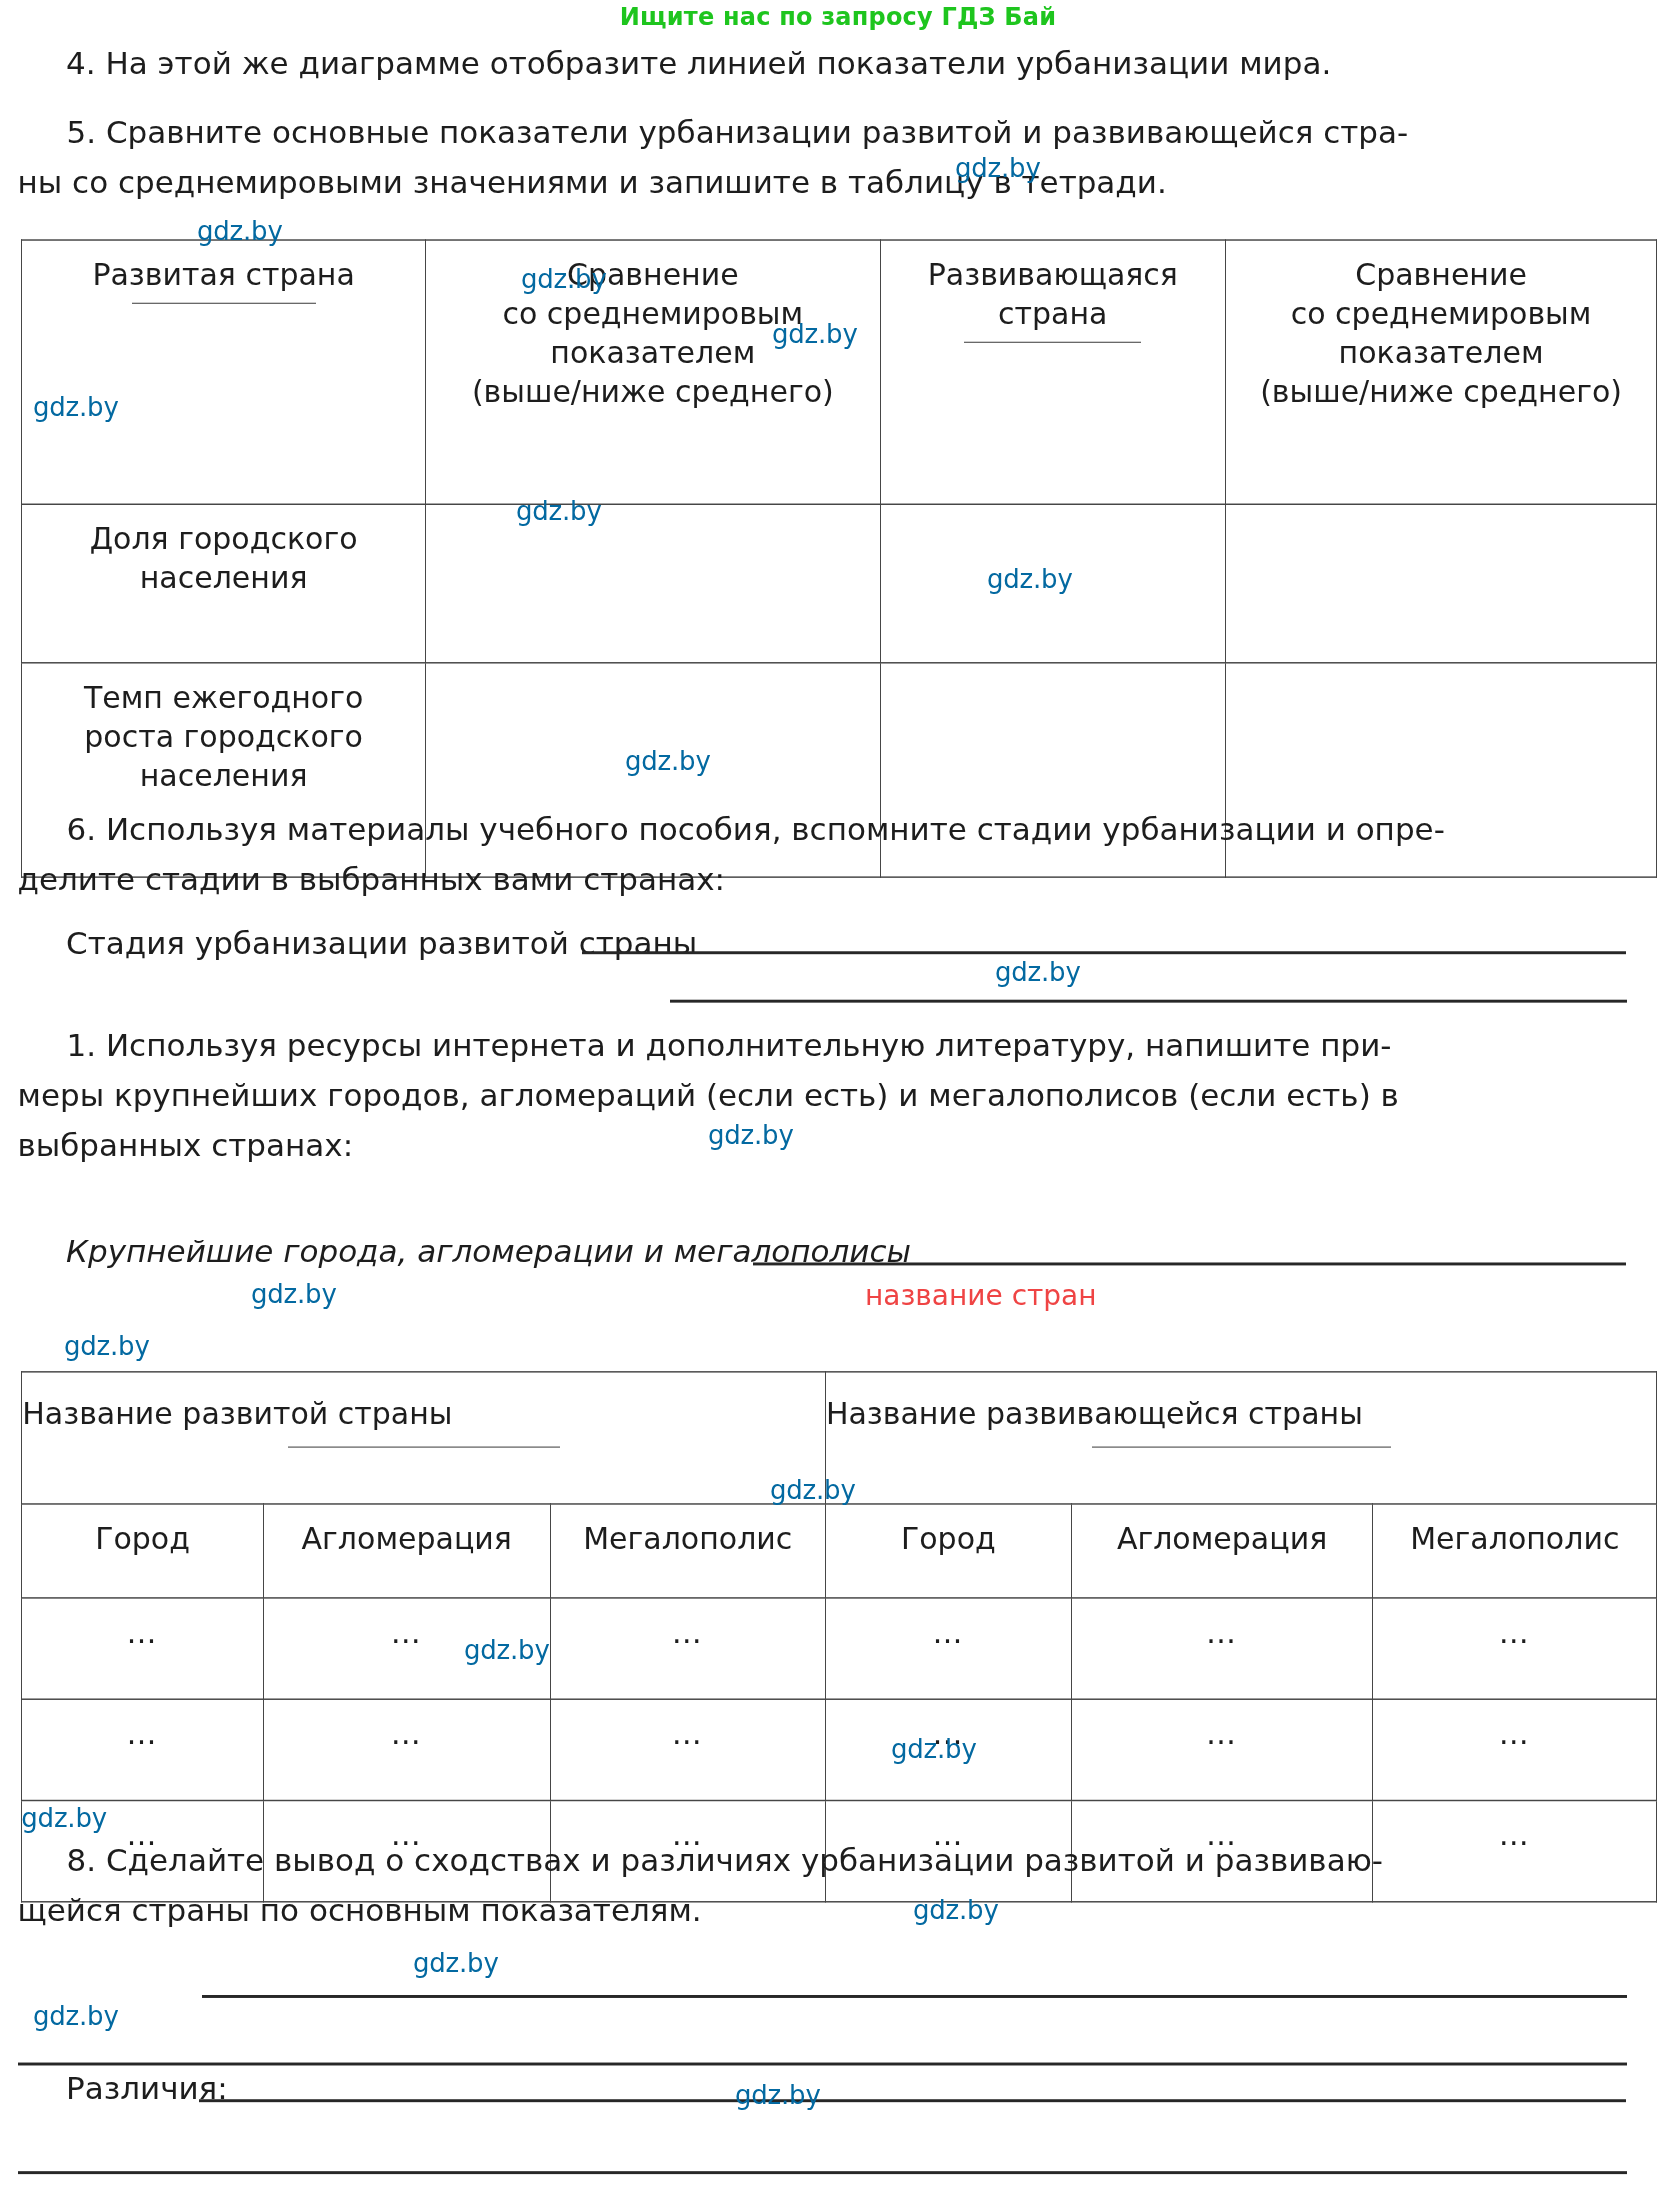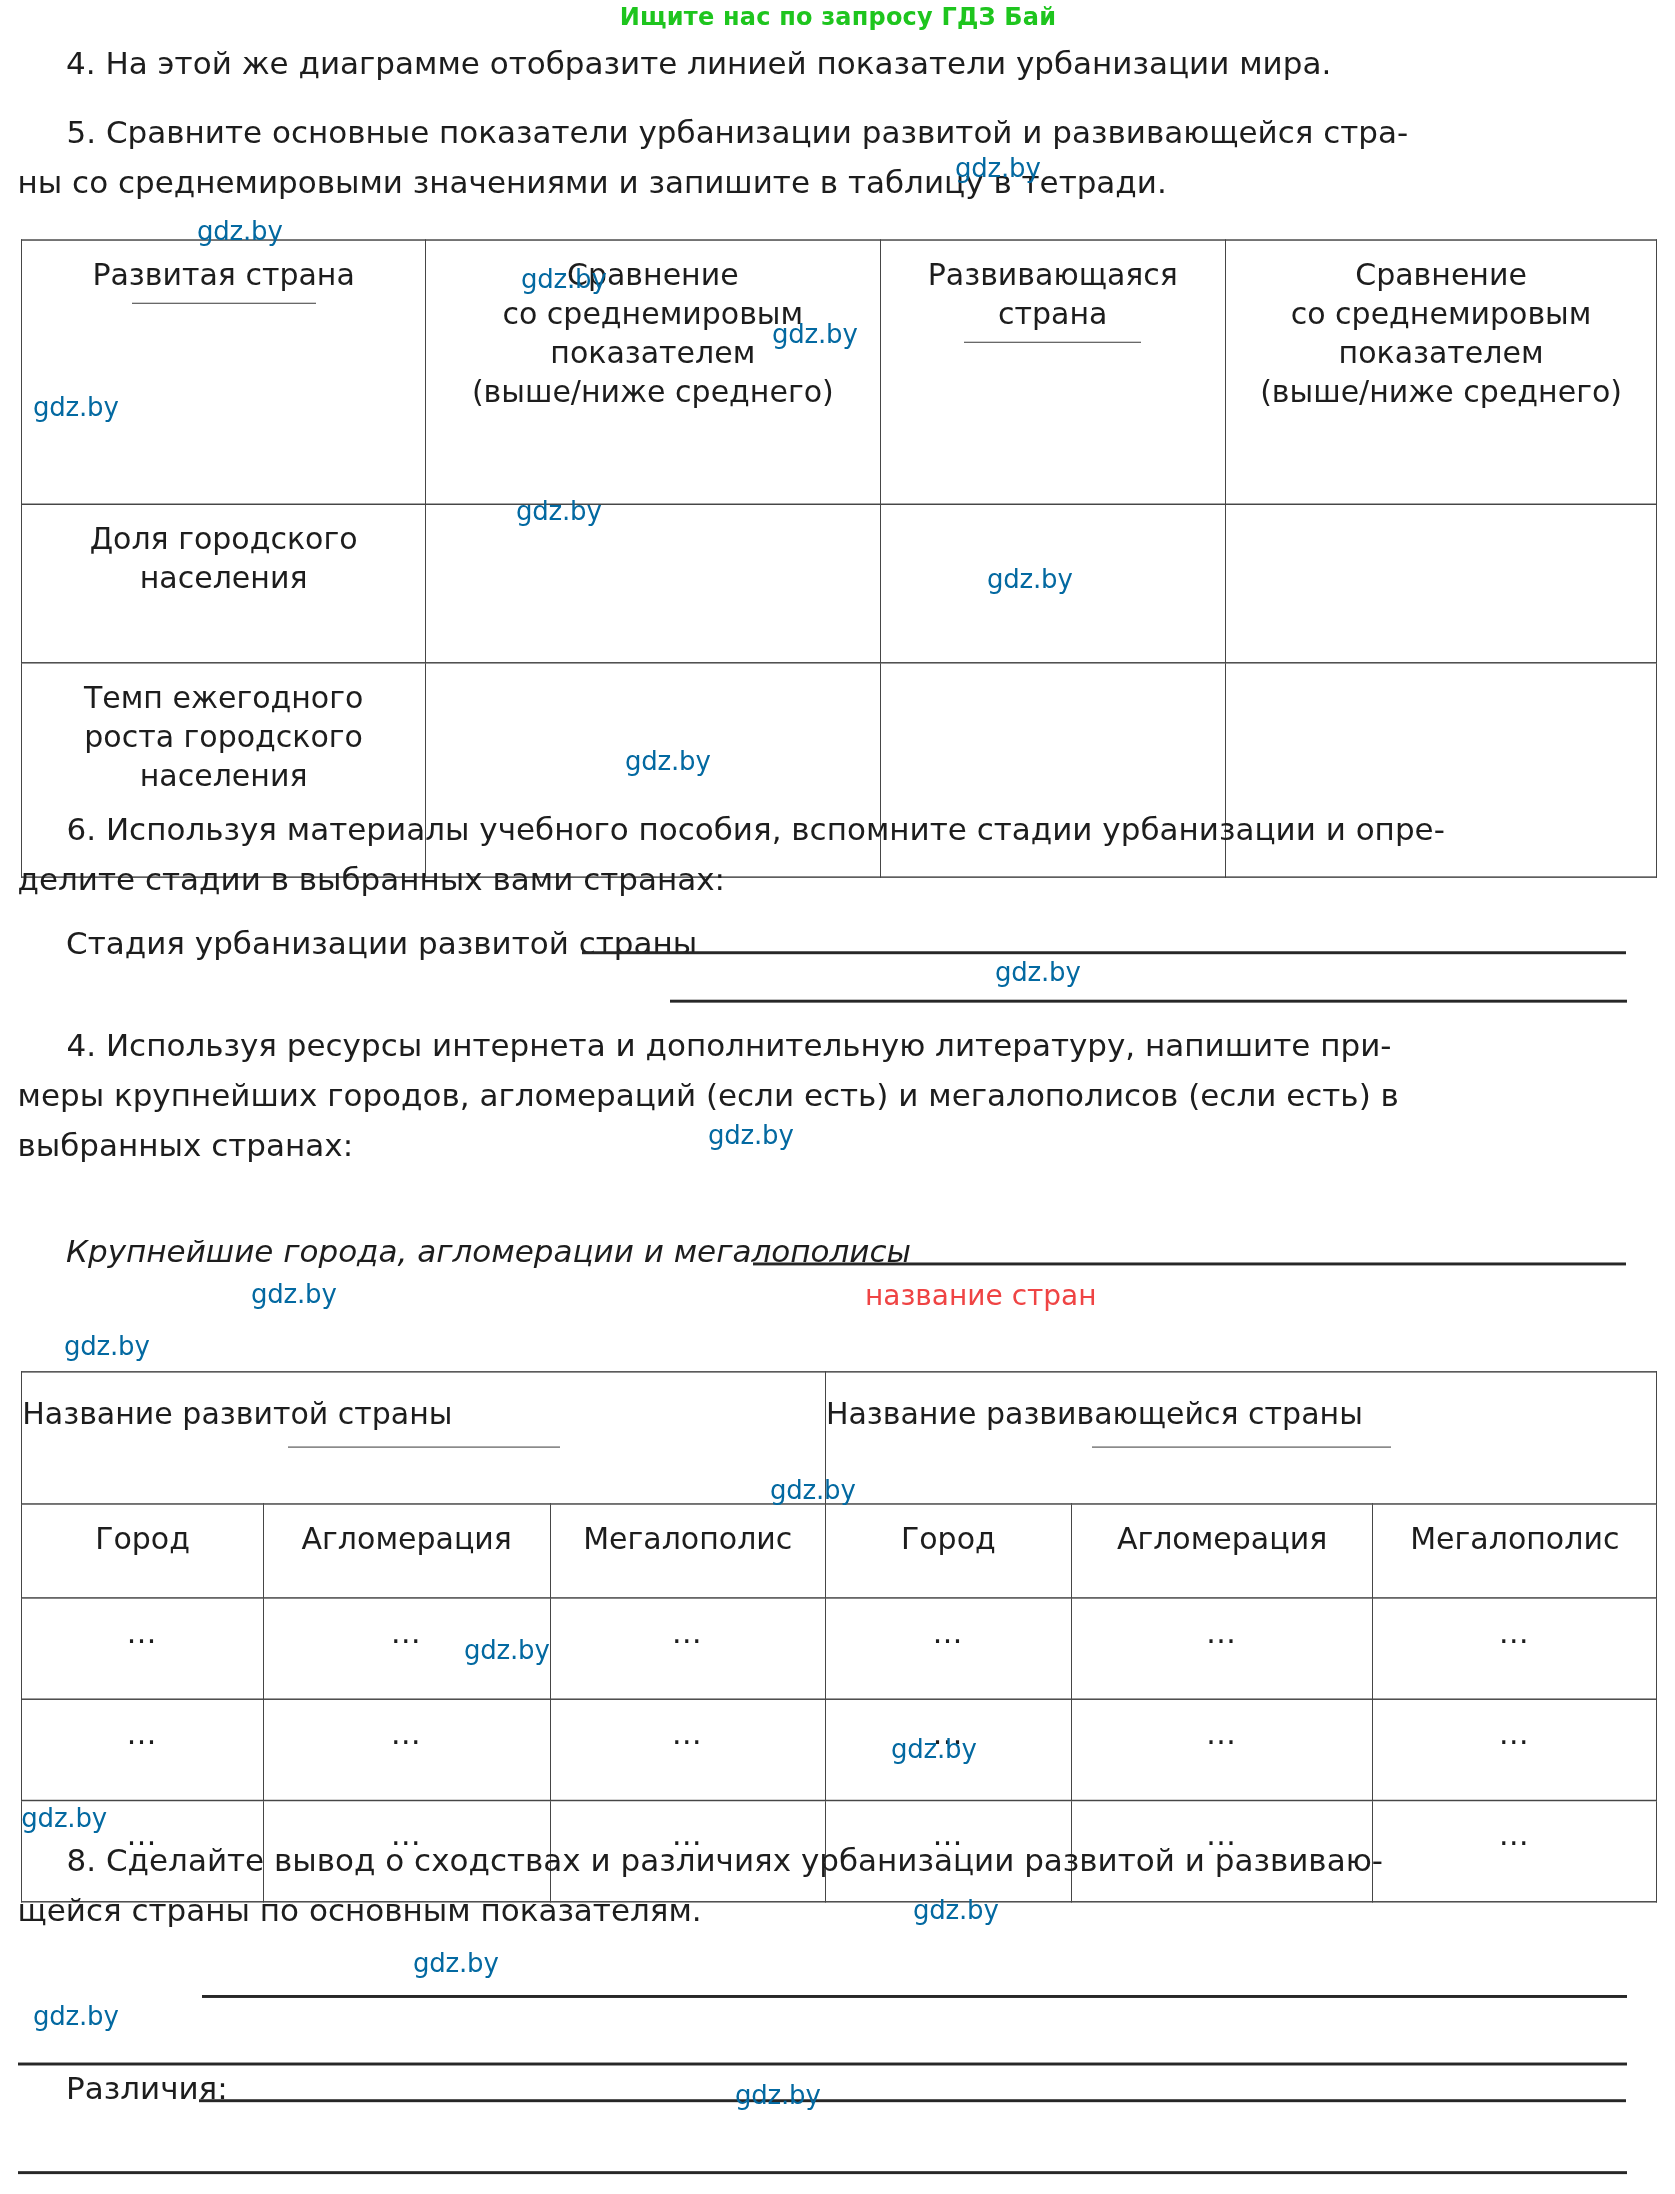--- a/index.html
+++ b/index.html
@@ -212,21 +212,21 @@
   <div class="para justify" style="left: 17.5px; top: 548px; width: 1642px; text-indent: 49px; white-space: pre-wrap; transform-origin: 0px 0px; transform: scaleY(0.681199);">6. Используя материалы учебного пособия, вспомните стадии урбанизации и опре-
 делите стадии в выбранных вами странах:</div>
 
   <div class="para" style="left: 66px; top: 625px; width: 970px; white-space: pre-wrap; transform-origin: 0px 0px; transform: scaleY(0.681199);">Стадия урбанизации развитой страны</div>
   <div class="rule" style="left:582px; top:648px; width:1044px;"></div>
 
   <div class="rule" style="left:670px; top:681px; width:957px;"></div>
 
   <span class="wm" style="left: 995px; top: 652px; transform-origin: 0px 0px; transform: scaleY(0.681199);">gdz.by</span>
 
-  <div class="para justify" style="left: 17.5px; top: 695px; width: 1642px; text-indent: 49px; white-space: pre-wrap; transform-origin: 0px 0px; transform: scaleY(0.681199);">4. Используя ресурсы интернета и дополнительную литературу, напишите при-
+  <div class="para justify" style="left: 17.5px; top: 695px; width: 1642px; text-indent: 49px; white-space: pre-wrap; transform-origin: 0px 0px; transform: scaleY(0.681199);">1. Используя ресурсы интернета и дополнительную литературу, напишите при-
 меры крупнейших городов, агломераций (если есть) и мегалополисов (если есть) в
 выбранных странах:</div>
 
   <span class="wm" style="left: 708px; top: 763px; transform-origin: 0px 0px; transform: scaleY(0.681199);">gdz.by</span>
 
   <div class="para" style="left: 66px; top: 835px; width: 873px; white-space: pre-wrap; transform-origin: 0px 0px; transform: scaleY(0.681199); font-style: italic;">Крупнейшие города, агломерации и мегалополисы</div>
   <div class="rule" style="left:753px; top:860px; width:873px;"></div>
   <div class="sub-caption" style="left: 865px; top: 871px; transform-origin: 0px 0px; transform: scaleY(0.681199);">название стран</div>
 
   <span class="wm" style="left: 251px; top: 871px; transform-origin: 0px 0px; transform: scaleY(0.681199);">gdz.by</span>

